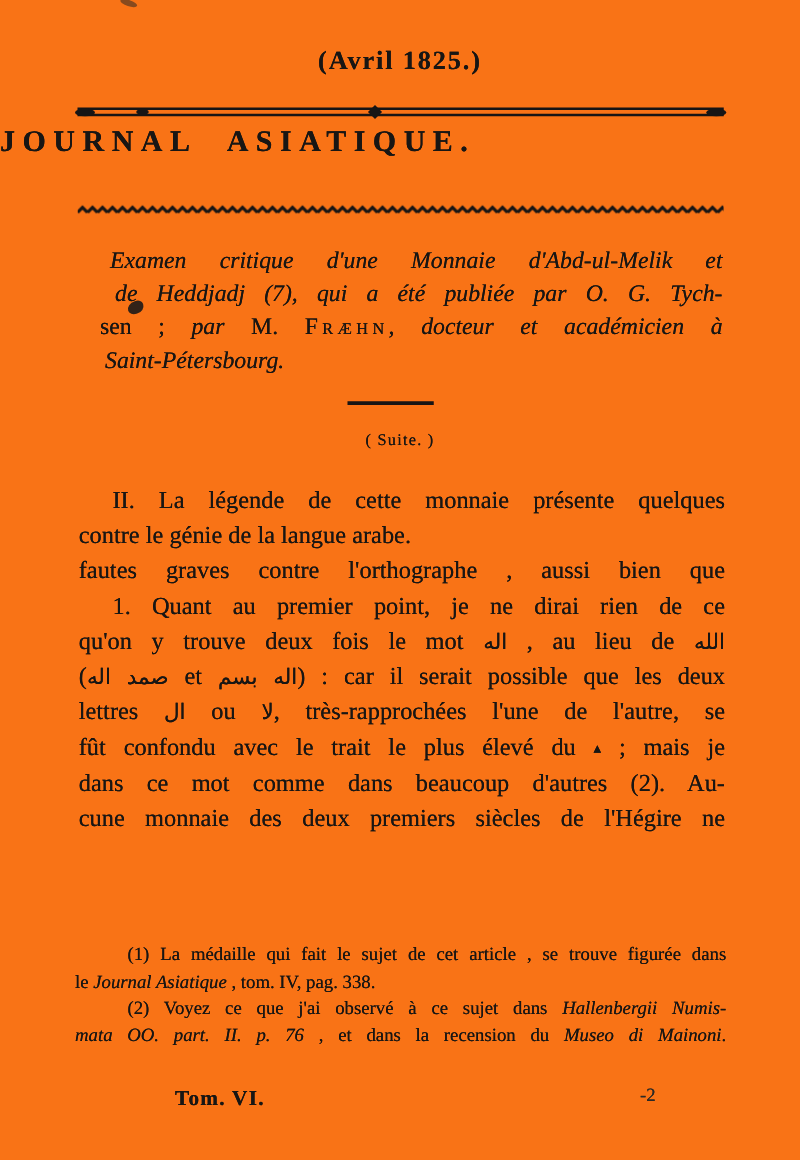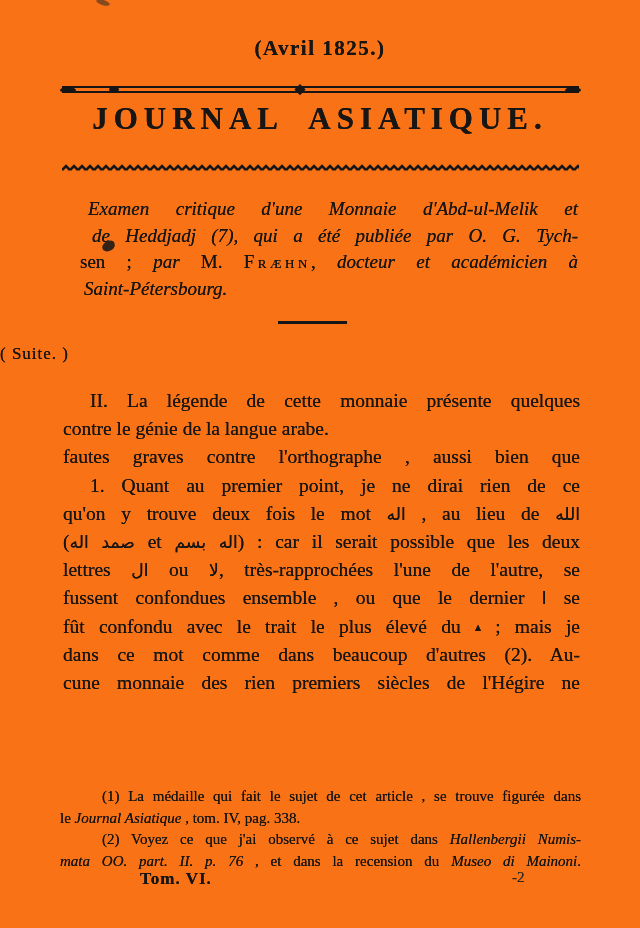--- a/index.html
+++ b/index.html
@@ -15,42 +15,42 @@
   .rule-double{position:absolute; top:86px; left:62px; width:517px; height:3px;
         border-top:2px solid #171515; border-bottom:2px solid #171515;}
   .rule-double .cap{position:absolute; width:16px; height:6px; background:#171515;
         border-radius:50%; top:-1px;}
   .rule-double .cap.left{left:-2px;}
   .rule-double .cap.right{right:-2px;}
   .rule-double .diamond{position:absolute; left:46%; top:50%; width:8px; height:8px;
         background:#171515; transform:translate(-50%,-55%) rotate(45deg);}
   .rule-double .blob{position:absolute; left:9%; top:-1px; width:10px; height:5px;
         background:#171515; border-radius:50%;}
-  .title{position:absolute; top:101px; left:0; width:100%; text-align:center;
-        font-size:31px; font-weight:bold; letter-spacing:6px; word-spacing:14px;}
+  .title{position:absolute; top:101px; left:0; width:100%; 
+        font-size:24px; font-weight:bold; letter-spacing:6px; word-spacing:14px;}
   .rule-wavy{position:absolute; top:163px; left:62px; width:517px; height:10px;}
   
   .head-block{position:absolute; top:196px; left:80px; width:498px;
         font-size:19px; font-style:italic; line-height:26.5px;}
   .head-block .line:nth-child(1){padding-left:8px;}
   .head-block .line:nth-child(2){padding-left:12px;}
   .head-block .line:nth-child(3){padding-left:0;}
   .head-block .line:nth-child(4){padding-left:4px;}
   .blot{position:absolute; left:102px; top:241px; width:13px; height:10px;
         background:#1c1a18; border-radius:60% 40% 55% 45%; transform:rotate(-18deg); opacity:.9;}
   
   .short-rule{position:absolute; top:321px; left:278px; width:69px; height:3px; background:#171515;}
-  .suite{position:absolute; top:344px; left:0; width:100%; text-align:left;
-        font-size:17px; letter-spacing:1px;}
+  .suite{position:absolute; top:344px; left:0; width:100%; text-align:center;
+        font-size:13px; letter-spacing:1px;}
   
   .body-block{position:absolute; top:387px; left:63px; width:517px;
         font-size:19.5px; line-height:28.2px;}
   .body-block .ind{text-indent:27px;}
   
-  .footnotes{position:absolute; top:786px; left:60px; width:521px;
+  .footnotes{position:absolute; top:754px; left:60px; width:521px;
         font-size:15px; line-height:21.5px;}
   .footnotes .ind{text-indent:42px;}
   
   .footer-tome{position:absolute; top:869px; left:140px; font-size:17px;
         font-weight:bold; letter-spacing:1px;}
   .footer-mark{position:absolute; top:869px; left:512px; font-size:15px; color:#2b2926;}
   
   .line{white-space:normal;}
   .line.j{text-align:justify; text-align-last:justify;}
   .seg.r{font-style:normal;}
@@ -102,24 +102,23 @@
   <div class="suite">( Suite. )</div>
 
   <div class="body-block">
       <div class="line j ind"><span class="seg r">II. La légende de cette monnaie présente quelques</span></div>
       <div class="line"><span class="seg r">contre le génie de la langue arabe.</span></div>
       <div class="line j"><span class="seg r">fautes graves contre l'orthographe , aussi bien que</span></div>
       <div class="line j ind"><span class="seg r">1. Quant au premier point, je ne dirai rien de ce</span></div>
       <div class="line j"><span class="seg r">qu'on y trouve deux fois le mot </span><span class="seg ar">اله</span><span class="seg r"> , au lieu de </span><span class="seg ar">الله</span></div>
       <div class="line j"><span class="seg r">(</span><span class="seg ar">اله</span><span class="seg r"> </span><span class="seg ar">صمد</span><span class="seg r"> et </span><span class="seg ar">بسم</span><span class="seg r"> </span><span class="seg ar">اله</span><span class="seg r">) : car il serait possible que les deux</span></div>
       <div class="line j"><span class="seg r">lettres </span><span class="seg ar">ال</span><span class="seg r"> ou </span><span class="seg ar">لا</span><span class="seg r">, très-rapprochées l'une de l'autre, se</span></div>
-      <div class="line j"><span class="seg r">fussent confondues ensemble , ou que le dernier </span><span class="seg ar">ا</span><span class="seg r"> se</span></div>
       <div class="line j"><span class="seg r">fût confondu avec le trait le plus élevé du </span><span class="seg sym">▴</span><span class="seg r"> ; mais je</span></div>
       <div class="line j"><span class="seg r">dans ce mot comme dans beaucoup d'autres (2). Au-</span></div>
-      <div class="line j"><span class="seg r">cune monnaie des rien premiers siècles de l'Hégire ne</span></div>
+      <div class="line j"><span class="seg r">cune monnaie des deux premiers siècles de l'Hégire ne</span></div>
     </div>
 
   <div class="footnotes">
       <div class="line j ind"><span class="seg r">(1) La médaille qui fait le sujet de cet article , se trouve figurée dans</span></div>
       <div class="line"><span class="seg r">le </span><span class="seg i">Journal Asiatique</span><span class="seg r"> , tom. IV, pag. 338.</span></div>
       <div class="line j ind"><span class="seg r">(2) Voyez ce que j'ai observé à ce sujet dans </span><span class="seg i">Hallenbergii Numis-</span></div>
       <div class="line j"><span class="seg i">mata OO. part. II. p. 76</span><span class="seg r"> , et dans la recension du </span><span class="seg i">Museo di Mainoni</span><span class="seg r">.</span></div>
     </div>
 
   <div class="footer-tome">Tom. VI.</div>

